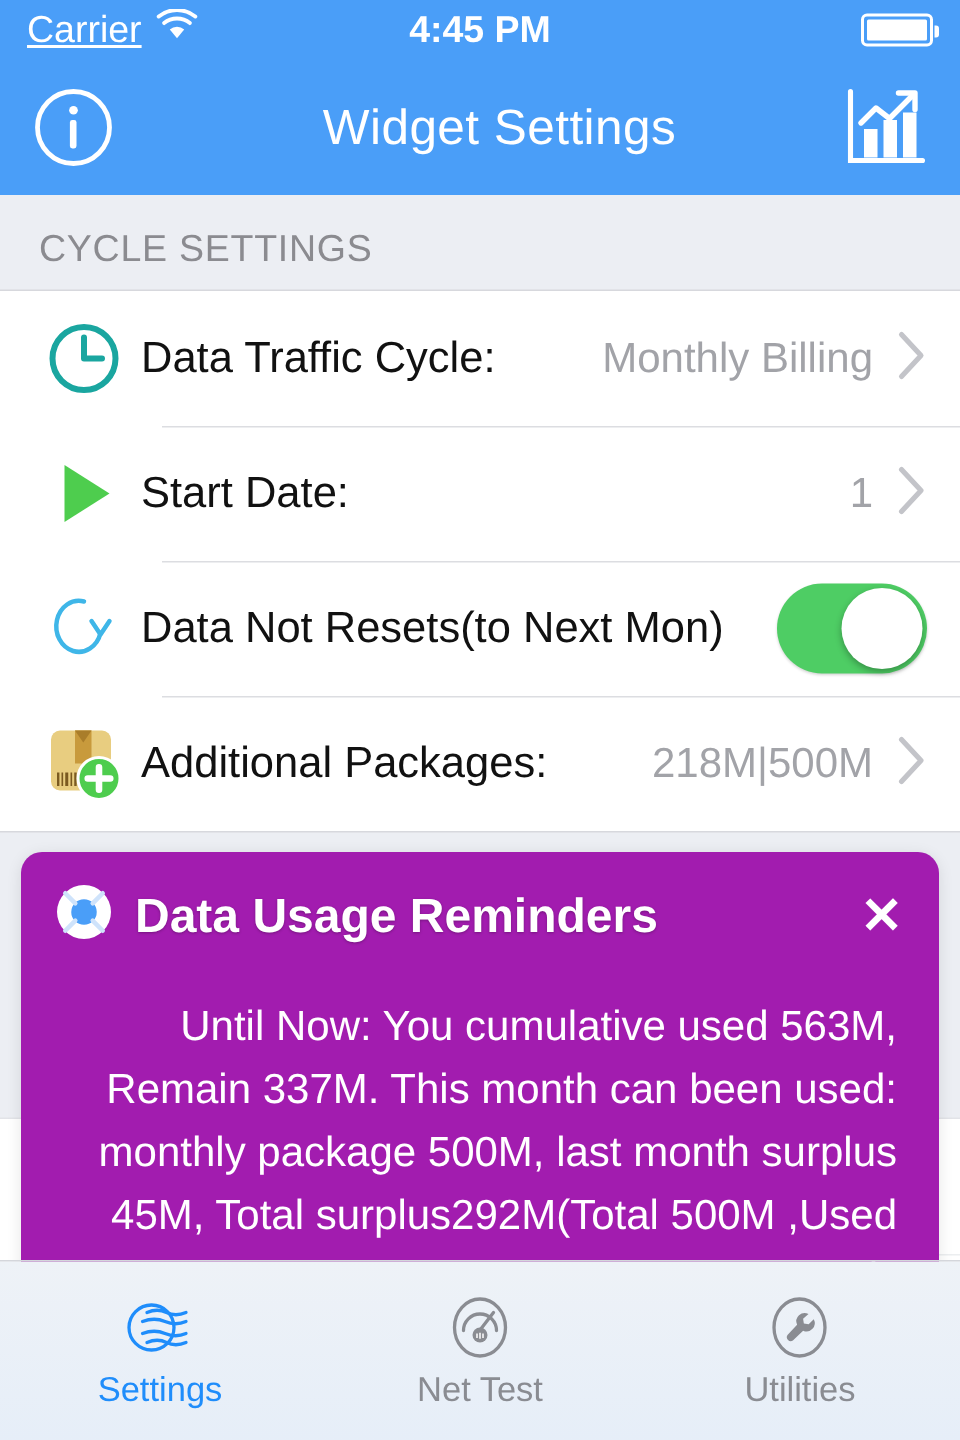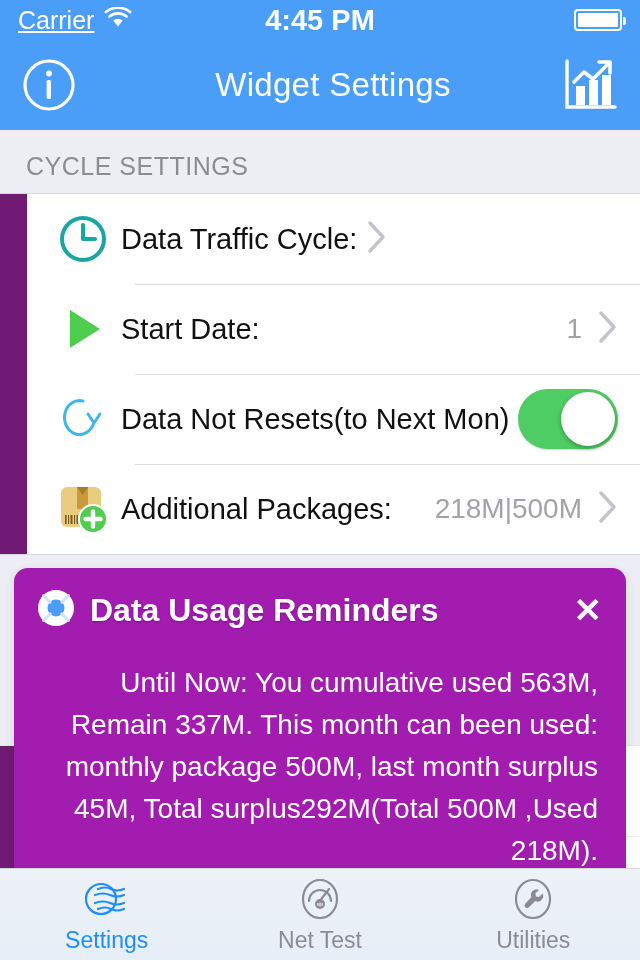--- a/index.html
+++ b/index.html
@@ -13,21 +13,21 @@
 
   
   #status-bar{
     height:40px; background:#4a9ef8; color:#fff;
     display:flex; align-items:center; padding:0 18px;
     font-size:25px; position:relative;text-decoration:underline;
   }
   #carrier-group{display:flex; align-items:center; gap:10px;}
   #status-time{
     position:absolute; left:0; right:0; text-align:center;
-    font-size:29px; font-weight:bold; pointer-events:none;
+    font-size:25px; font-weight:bold; pointer-events:none;
   }
   #battery{
     margin-left:auto; width:48px; height:22px; border:2.5px solid #fff;
     border-radius:4px; position:relative; z-index:2;
   }
   #battery::after{
     content:""; position:absolute; right:-6px; top:6px;
     width:3px; height:8px; background:#fff; border-radius:0 2px 2px 0;
   }
   #battery-fill{position:absolute; inset:2px; background:#fff; border-radius:1px;}
@@ -46,21 +46,21 @@
 
   
   .section-header{
     background:#eceef3; color:#8b8b90;
     font-size:25px; letter-spacing:.5px;
     padding:22px 26px 12px 26px;
     border-bottom:1px solid #d7d8dd;
   }
 
   
-  .list{ background:#701a75;padding-left:27px; }
+  .list{ background:#7f1d1d; }
   .row{
     display:flex; align-items:center;
     height:90px; padding:0 22px 0 18px; position:relative;
     background:#fff;
   }
   .row + .row::before{
     content:""; position:absolute; left:108px; right:0; top:0;
     height:1px; background:#dcdde1;
   }
   .row-icon{ width:76px; flex:0 0 76px; display:flex; align-items:center; justify-content:center; }
@@ -106,21 +106,21 @@
     font-size:32px; font-weight:bold; margin-left:14px;
     text-shadow:0 1px 2px rgba(0,0,0,.28);
   }
   #alert-close{ margin-left:auto; font-size:34px; font-weight:bold; line-height:1; }
   #alert-body{
     font-size:28px; line-height:42px; padding:22px 28px 0 28px;text-align:right;
   }
 
   
   #tab-bar{
-    position:absolute; left:0; right:0; bottom:0; height:92px;
+    position:absolute; left:0; right:0; bottom:0; height:120px;
     background:linear-gradient(180deg,#eef2f7 0%,#e6eef8 100%);
     border-top:1px solid #d4d6db;
     display:flex; align-items:center;
   }
   .tab{
     flex:1; display:flex; flex-direction:column; align-items:center;
     justify-content:center; gap:4px; color:#8a8c92;
   }
   .tab.active{ color:#1f8dfb; }
   .tab-label{ font-size:23px; }
@@ -172,20 +172,21 @@
 <div class="list">
 
   <div class="row">
     <div class="row-icon">
       <svg width="52" height="52" viewBox="0 0 52 52">
         <circle cx="26" cy="26" r="21" stroke="#1aa6a0" stroke-width="4" fill="none"></circle>
         <path d="M26 12 V26 H38" stroke="#1aa6a0" stroke-width="4" fill="none" stroke-linecap="round" stroke-linejoin="round"></path>
       </svg>
     </div>
     <div class="row-label">Data Traffic Cycle:</div>
+    <div class="row-value">Monthly Billing</div>
     <div class="chev">
       <svg width="20" height="34" viewBox="0 0 20 34">
           <path d="M3 3 L16 17 L3 31" stroke="currentColor" stroke-width="3.4" fill="none" stroke-linecap="round" stroke-linejoin="round"></path>
         </svg>
     </div>
   </div>
 
   <div class="row">
     <div class="row-icon">
       <svg width="52" height="52" viewBox="0 0 52 52">

